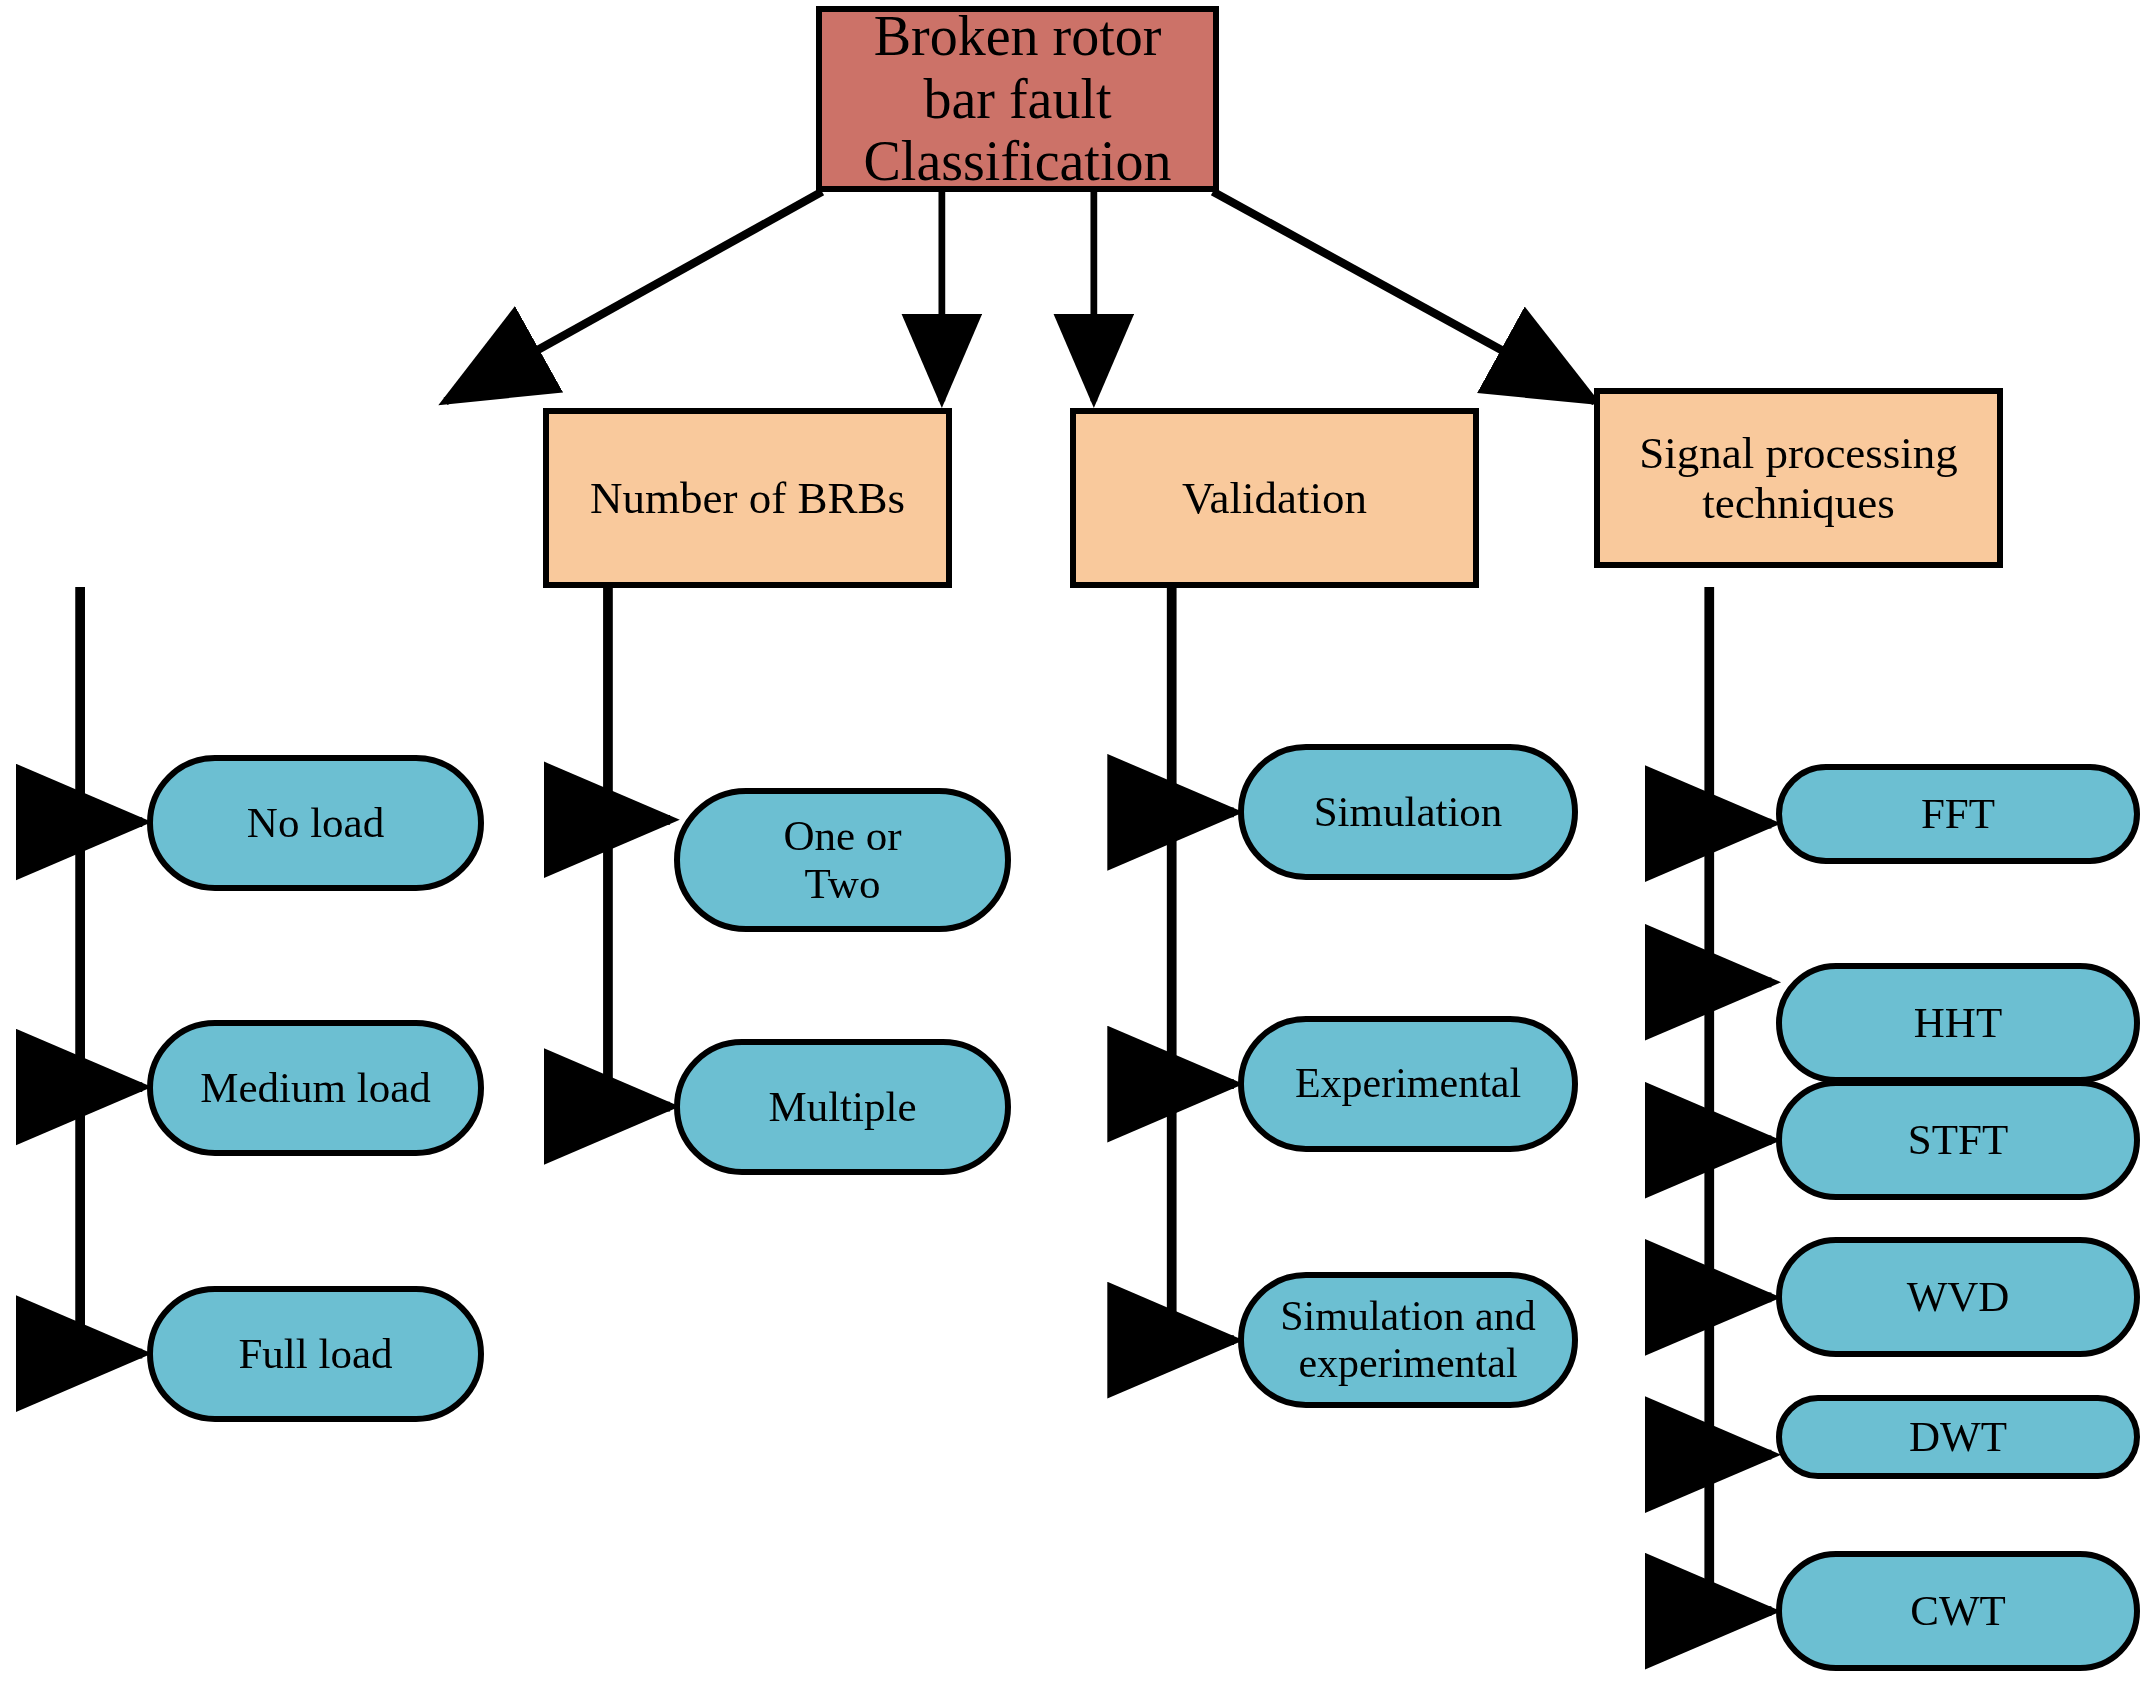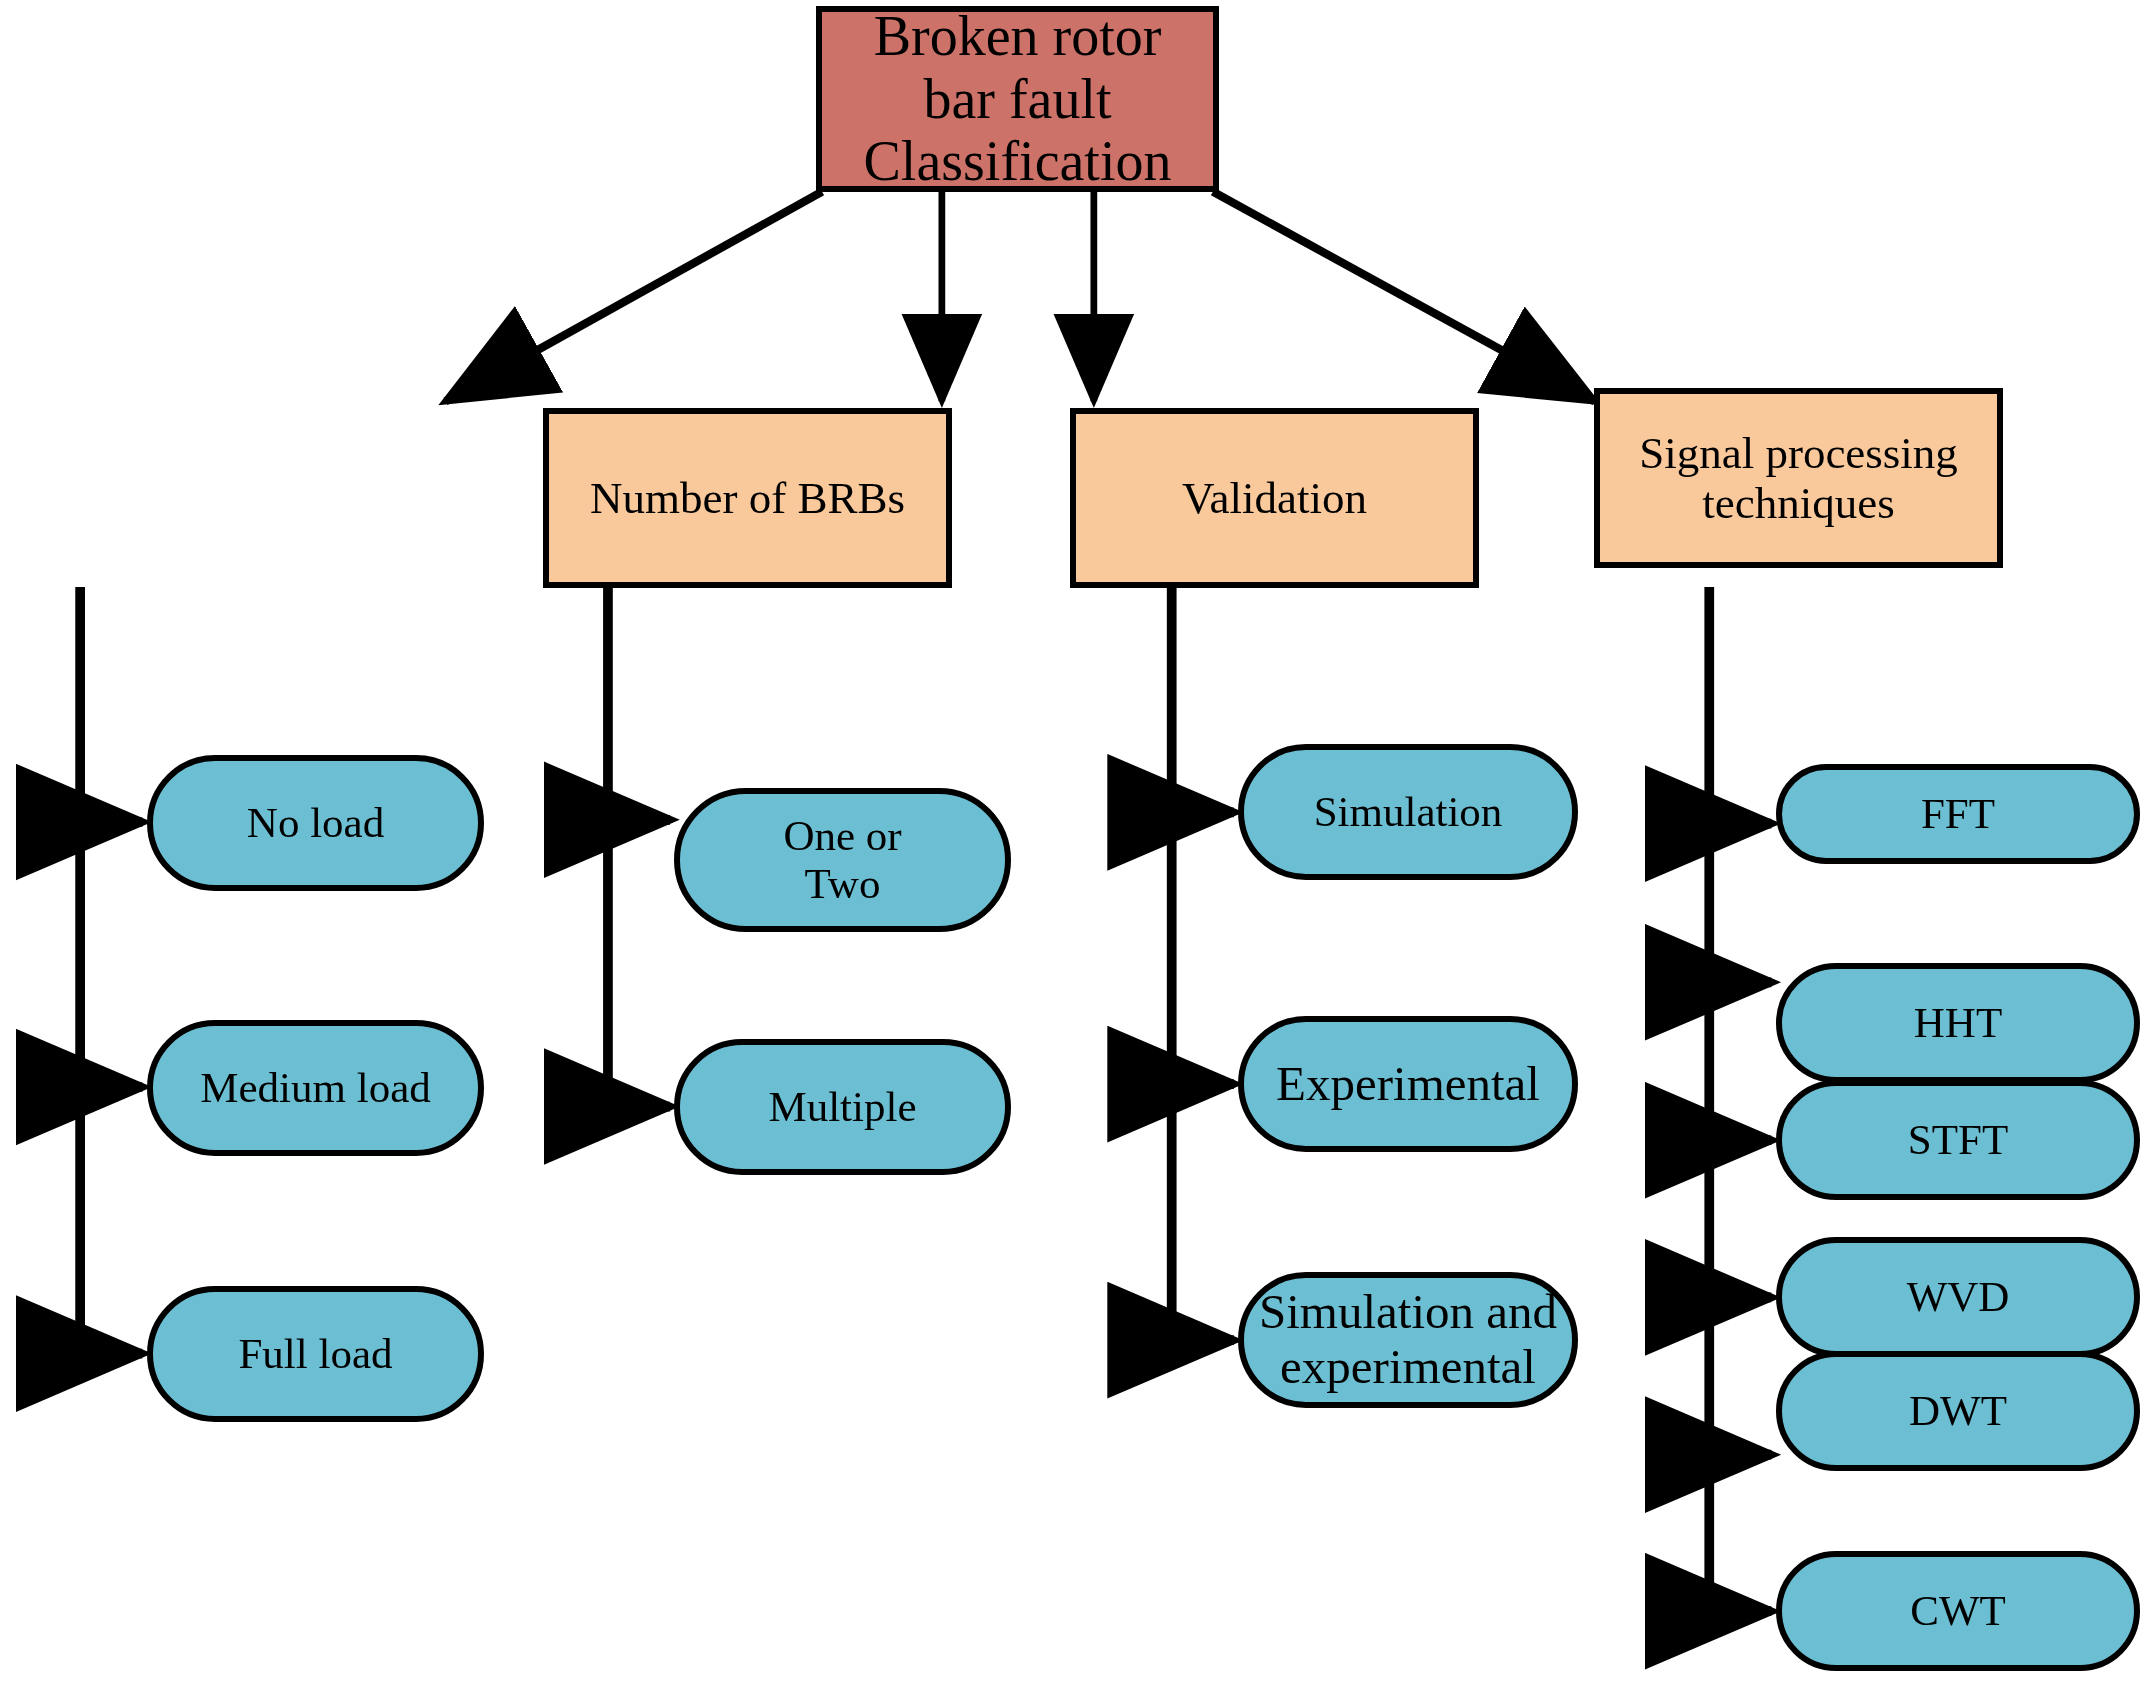--- a/index.html
+++ b/index.html
@@ -44,21 +44,21 @@
     border: 6.7px solid #000000;
     font-size: 45px;
   }
   .node-leaf {
     background: #6cbfd2;
     border: 6.7px solid #000000;
     border-radius: 748px;
     font-size: 43px;
   }
   .node-leaf.tight {
-    font-size: 49px;
+    font-size: 42px;
   }
 </style>
 </head>
 <body>
 
 <div id="diagram">
 
   <svg id="edges" viewBox="0 0 2873 2276" width="2151" height="1704" xmlns="http://www.w3.org/2000/svg">
     <defs>
       <marker id="arrowhead" markerWidth="16" markerHeight="16" refX="13" refY="6" orient="auto" markerUnits="strokeWidth">
@@ -119,17 +119,17 @@
 
   <div class="node node-leaf" style="left:1238px; top:744px; width:340px; height:136px;">Simulation</div>
   <div class="node node-leaf tight" style="left:1238px; top:1016px; width:340px; height:136px;">Experimental</div>
   <div class="node node-leaf tight" style="left:1238px; top:1272px; width:340px; height:136px;">Simulation and
 experimental</div>
 
   <div class="node node-leaf" style="left:1776px; top:764px; width:364px; height:100px;">FFT</div>
   <div class="node node-leaf" style="left:1776px; top:922px; width:364px; height:120px;margin-top:41px;">HHT</div>
   <div class="node node-leaf" style="left:1776px; top:1080px; width:364px; height:120px;">STFT</div>
   <div class="node node-leaf" style="left:1776px; top:1237px; width:364px; height:120px;">WVD</div>
-  <div class="node node-leaf" style="left:1776px; top:1351px; width:364px; height:120px;">DWT</div>
+  <div class="node node-leaf" style="left:1776px; top:1395px; width:364px; height:84px;">DWT</div>
   <div class="node node-leaf" style="left:1776px; top:1551px; width:364px; height:120px;">CWT</div>
 
 </div>
 
 
 </body></html>

